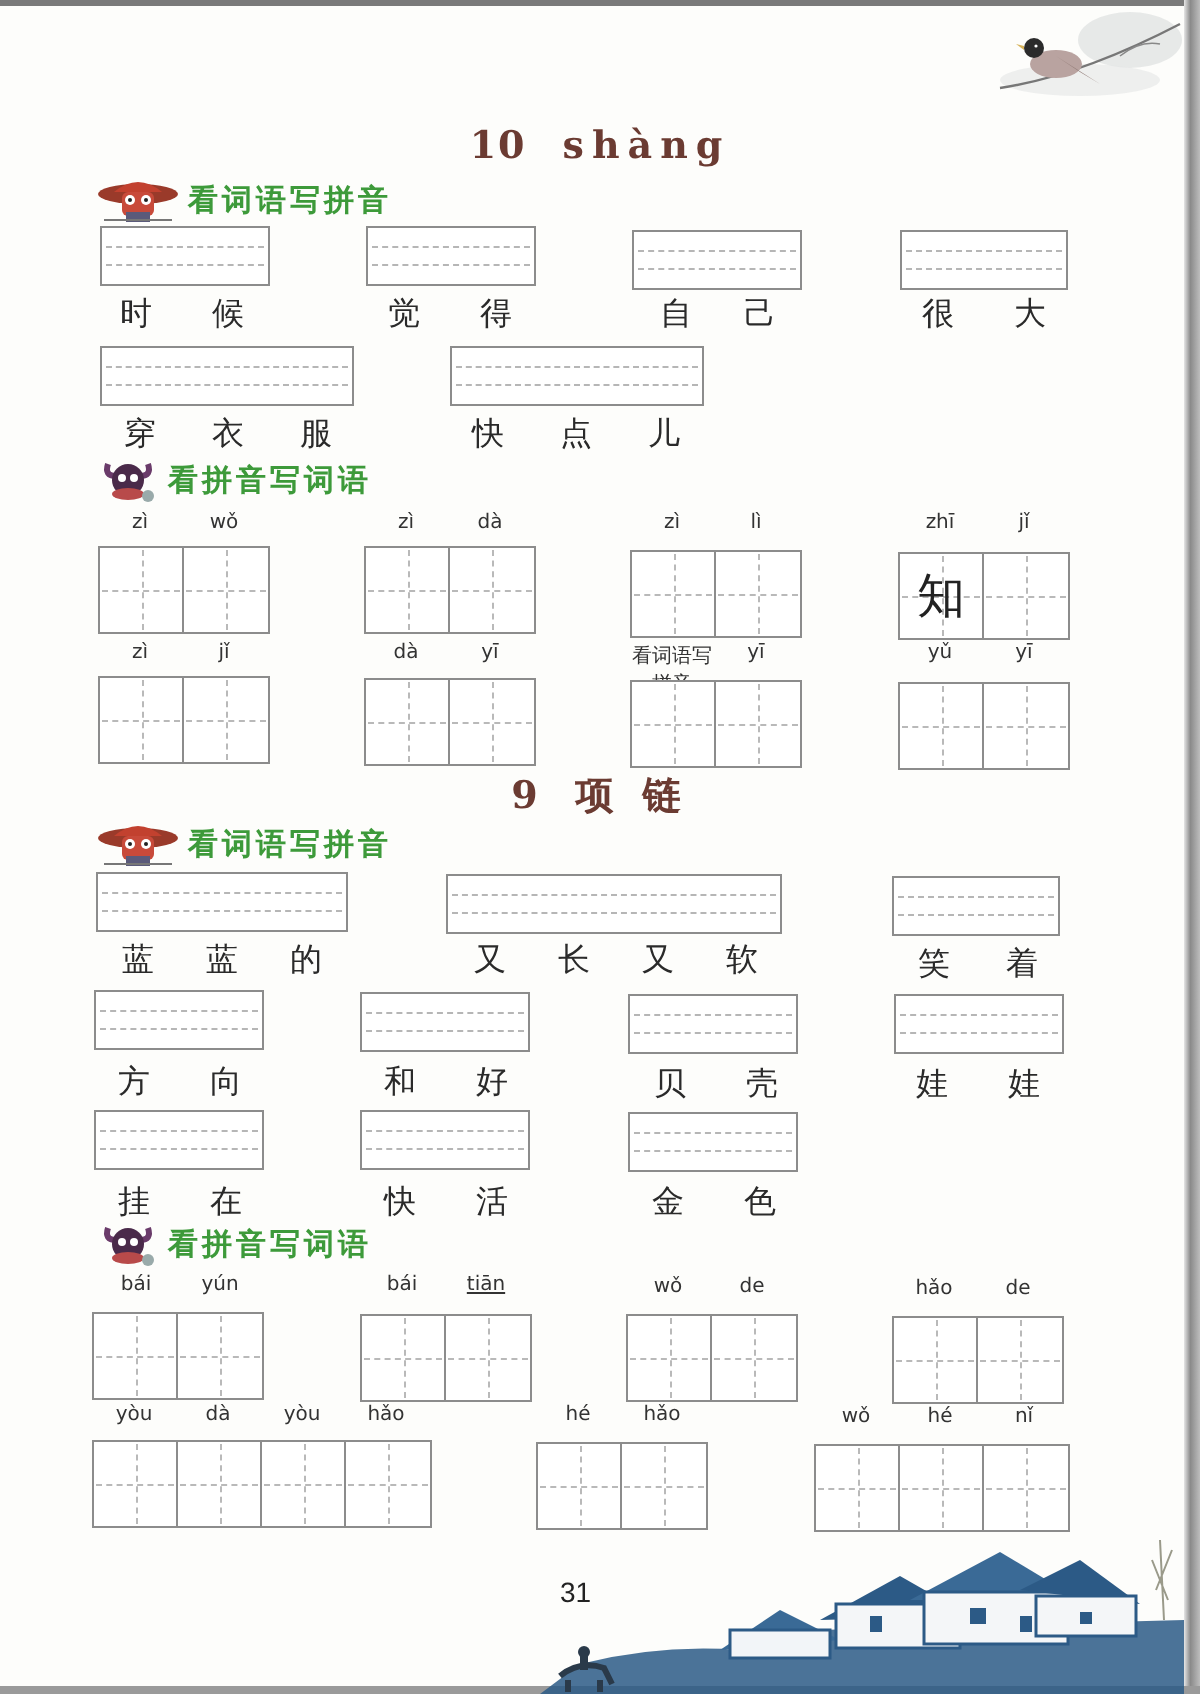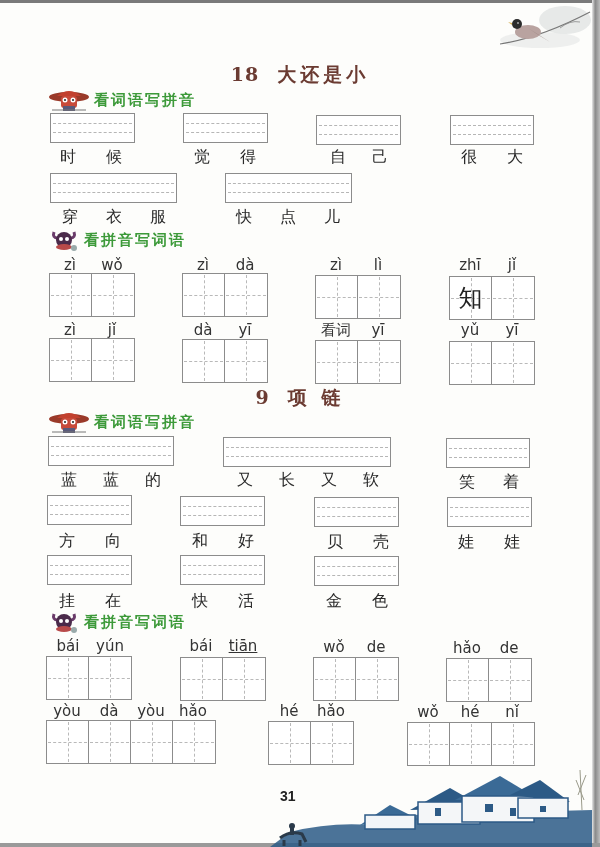--- a/index.html
+++ b/index.html
@@ -39,37 +39,37 @@
   .py-box::before { top: 9px; }
   .py-box::after { top: 18px; }
 
   .word {
     position: absolute; display: flex; justify-content: space-between;
     font-family: "DejaVu Serif", serif; font-size: 16px; color: #2a2a2a;
   }
 
   .pinyin {
     position: absolute; display: flex; font-family: "DejaVu Sans", sans-serif;
-    font-size: 15px; color: #333;
+    font-size: 10px; color: #333;
   }
   .pinyin span { display: inline-block; text-align: center; }
 
   .grid { position: absolute; display: flex; border: 1.5px solid #8c8c8c; background: #fff; }
   .cell { position: relative; width: 42px; height: 42px; border-right: 1.5px solid #8c8c8c; }
   .cell:last-child { border-right: none; }
   .cell::before { content: ""; position: absolute; left: 50%; top: 1px; bottom: 1px; border-left: 1px dashed #b9b9b9; }
   .cell::after { content: ""; position: absolute; top: 50%; left: 1px; right: 1px; border-top: 1px dashed #b9b9b9; }
   .cell .prefill {
     position: absolute; inset: 0; display: flex; align-items: center; justify-content: center;
     font-family: "DejaVu Serif", serif; font-size: 24px; color: #222; z-index: 1;
   }
 
   .page-number {
     position: absolute; left: 280px; top: 788px; font-family: "Liberation Sans", sans-serif;
-    font-weight: bold; font-size: 14px; color: #222;
+    font-weight: normal; font-size: 14px; color: #222;
   }
 </style>
 </head>
 <body>
 
 <div class="page-edge-top"></div>
 <div class="page-edge-right"></div>
 <div class="page-edge-bottom"></div>
 
 <svg class="deco-bird" viewBox="0 0 122 58">
@@ -78,21 +78,21 @@
   <path d="M30 44 Q70 38 120 12" stroke="#777" stroke-width="1.2" fill="none"></path>
   <path d="M90 28 Q100 20 110 22" stroke="#888" stroke-width="0.8" fill="none"></path>
   <ellipse cx="58" cy="32" rx="13" ry="7" fill="#b9a3a0"></ellipse>
   <path d="M58 28 L80 42 L70 36 Z" fill="#8d7773"></path>
   <circle cx="47" cy="24" r="5" fill="#2b2b2b"></circle>
   <path d="M42 23 L38 22 L42 25 Z" fill="#d7b35a"></path>
   <circle cx="48" cy="23" r="0.8" fill="#fff"></circle>
 </svg>
 
 <div class="lesson-title" style="top:62px;">
-  <span class="num">18</span><span class="name">大还是小</span>
+  <span class="num">10</span><span class="name">shàng</span>
 </div>
 
 <div class="section-header" style="left:48px; top:88px;">
   <svg class="mascot" viewBox="0 0 42 24">
     <ellipse cx="21" cy="9" rx="20" ry="5" fill="#9a3a2a"></ellipse>
     <path d="M9 8 Q21 -2 33 8 Z" fill="#c2412f"></path>
     <rect x="13" y="8" width="16" height="12" rx="3" fill="#c84a3a"></rect>
     <circle cx="17" cy="12" r="2.5" fill="#fff"></circle>
       <circle cx="25" cy="12" r="2.5" fill="#fff"></circle>
     <circle cx="17" cy="12" r="1" fill="#222"></circle>

